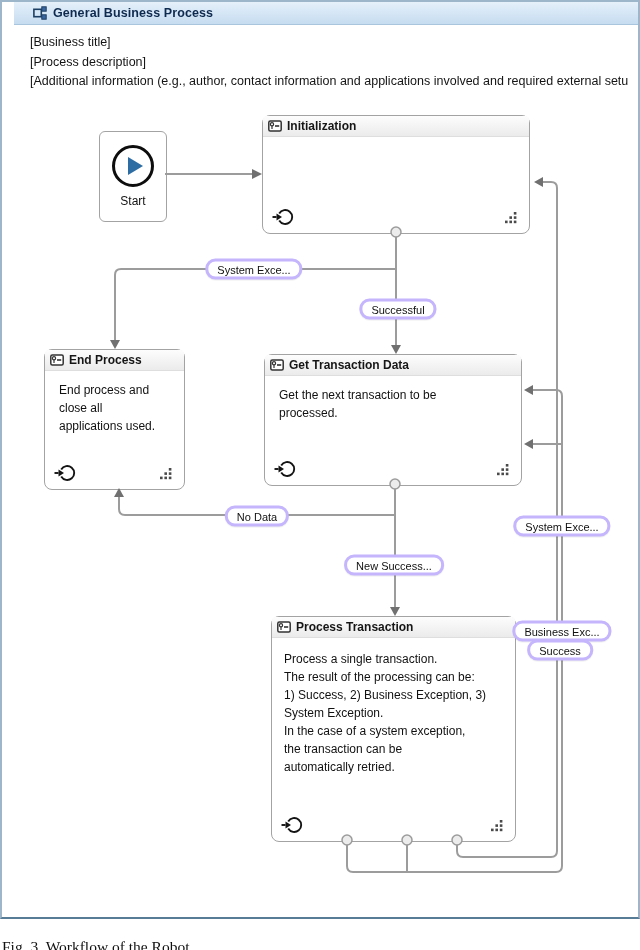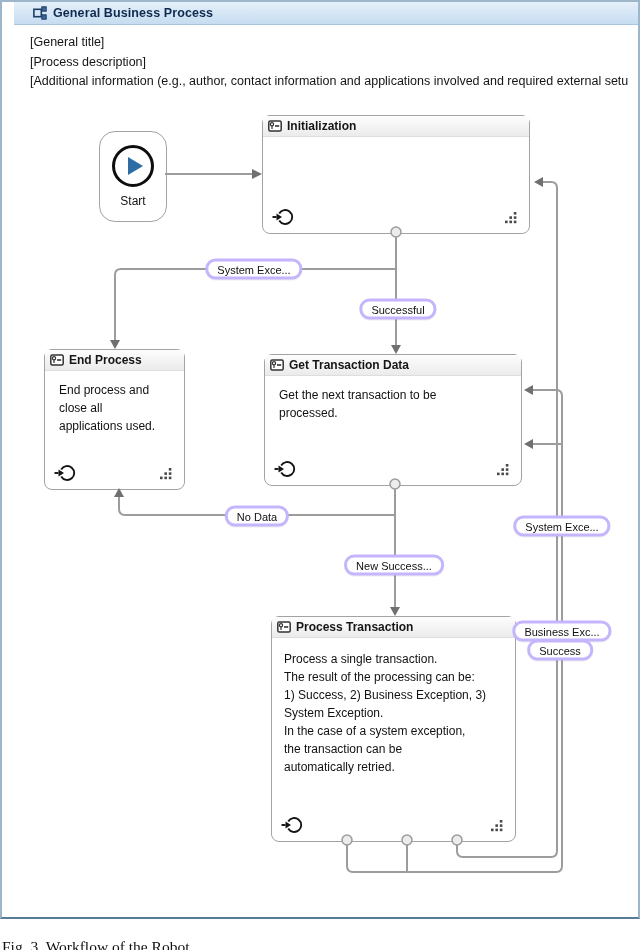--- a/index.html
+++ b/index.html
@@ -24,21 +24,21 @@
     font-size:12.5px;font-weight:700;color:#0e2a4e;letter-spacing:.1px;
   }
   
   .annotations{
     position:absolute;left:28px;top:31px;font-size:12.5px;color:#141414;
     line-height:19.5px;white-space:nowrap;z-index:1;
   }
   
   .start-node{
     position:absolute;left:97px;top:129px;width:66px;height:89px;z-index:2;
-    background:#fff;border:1px solid #a3a3a3;border-radius:16px;
+    background:#fff;border:1px solid #a3a3a3;border-radius:6px;
     display:flex;flex-direction:column;align-items:center;justify-content:center;gap:7px;
   }
   .play-ring{
     width:36px;height:36px;border:3px solid #0d0d0d;border-radius:50%;
     display:flex;align-items:center;justify-content:center;background:#fff;
   }
   .play-tri{
     width:0;height:0;border-top:9px solid transparent;border-bottom:9px solid transparent;
     border-left:15px solid #2e6da4;margin-left:4px;
   }
@@ -121,21 +121,21 @@
 <div class="frame">
 
   <div class="titlebar">
     <svg width="14" height="14">
         <use href="#sym-flowchart"></use>
       </svg>
     <span class="t">General Business Process</span>
   </div>
 
   <div class="annotations">
-    <div>[General title]</div>
+    <div>[Business title]</div>
     <div>[Process description]</div>
     <div>[Additional information (e.g., author, contact information and applications involved and required external setu</div>
   </div>
 
   <div class="start-node">
     <div class="play-ring">
       <div class="play-tri"></div>
     </div>
     <div class="start-label">Start</div>
   </div>

